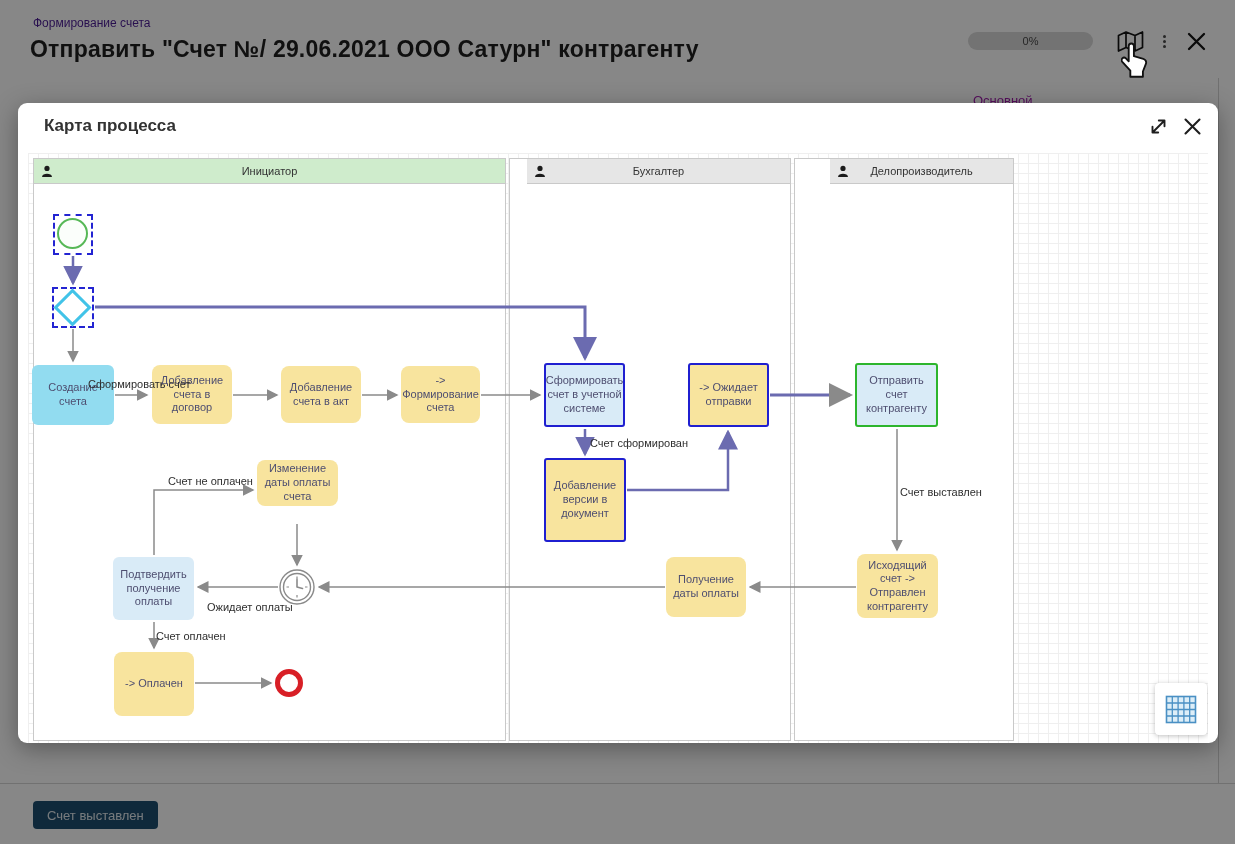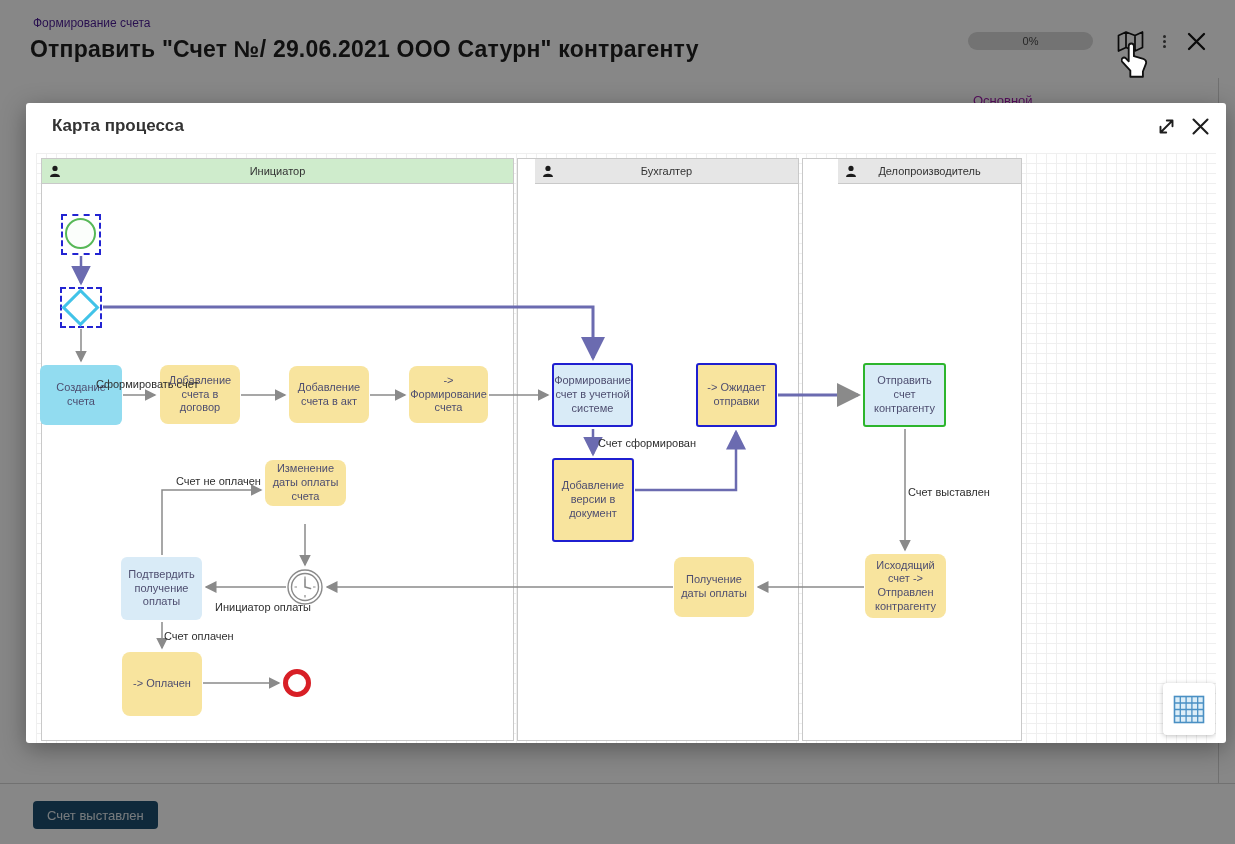--- a/index.html
+++ b/index.html
@@ -17,22 +17,22 @@
   .kebab-btn i{width:3px;height:3px;border-radius:50%;background:#4a4a4a;}
   .close-btn{left:1185px;top:30px;width:22px;height:22px;}
   .bg-tab{position:absolute;left:973px;top:93px;font-size:13px;color:#a21caf;}
   .right-divider{position:absolute;left:1218px;top:78px;width:1px;height:705px;background:#d4d4d4;}
   .bottom-divider{position:absolute;left:0;top:783px;width:1235px;height:1px;background:#d6d6d6;}
   .action-btn{position:absolute;left:33px;top:801px;height:28px;padding:0 14px;background:#1d4f70;border:none;
     border-radius:4px;color:#dfe7ec;font-size:13px;font-family:"Liberation Sans",sans-serif;display:flex;align-items:center;}
   
   .overlay{position:absolute;inset:0;background:rgba(0,0,0,0.47);z-index:10;}
   
-  .modal{position:absolute;left:18px;top:103px;width:1200px;height:640px;background:#fff;border-radius:3px;
-    box-shadow:0 6px 24px rgba(0,0,0,.35);z-index:20;margin-left:8px;}
+  .modal{position:absolute;left:18px;top:103px;width:1200px;height:640px;background:#fff;border-radius:9px;
+    box-shadow:0 6px 24px rgba(0,0,0,.35);z-index:20;}
   .modal-header{position:absolute;left:0;top:0;right:0;height:46px;display:flex;align-items:center;}
   .modal-title{margin-left:26px;font-size:17px;font-weight:700;color:#333;}
   .modal-icons{margin-left:auto;margin-right:14px;display:flex;align-items:center;gap:10px;}
   .icon-btn{width:24px;height:24px;display:flex;align-items:center;justify-content:center;cursor:pointer;}
   
   .canvas{position:absolute;left:10px;top:50px;width:1180px;height:590px;background-color:#fff;
     background-image:linear-gradient(#efefef 1px,transparent 1px),linear-gradient(90deg,#efefef 1px,transparent 1px);
     background-size:10px 10px;overflow:hidden;}
   .lane{position:absolute;top:5px;height:583px;background:#fff;border:1px solid #c9c9c9;box-sizing:border-box;}
   .lane-1{left:5px;width:473px;}
@@ -208,21 +208,21 @@
       <div class="node n-yellow" style="left:124px;top:212px;width:80px;height:59px;">
         <span>Добавление счета в договор</span>
       </div>
       <div class="node n-yellow" style="left:253px;top:213px;width:80px;height:57px;">
         <span>Добавление счета в акт</span>
       </div>
       <div class="node n-yellow" style="left:373px;top:213px;width:79px;height:57px;">
         <span>-&gt; Формирование счета</span>
       </div>
       <div class="node n-lblue b-blue" style="left:516px;top:210px;width:81px;height:64px;">
-        <span>Формирование счет в учетной системе</span>
+        <span>Сформировать счет в учетной системе</span>
       </div>
       <div class="node n-yellow b-blue" style="left:660px;top:210px;width:81px;height:64px;border-radius:3px;">
         <span>-&gt; Ожидает отправки</span>
       </div>
       <div class="node n-lblue b-green" style="left:827px;top:210px;width:83px;height:64px;">
         <span>Отправить счет контрагенту</span>
       </div>
       <div class="node n-yellow b-blue" style="left:516px;top:305px;width:82px;height:84px;border-radius:3px;">
         <span>Добавление версии в документ</span>
       </div>
@@ -239,21 +239,21 @@
         <span>Получение даты оплаты</span>
       </div>
       <div class="node n-yellow" style="left:829px;top:401px;width:81px;height:64px;">
         <span>Исходящий счет -&gt; Отправлен контрагенту</span>
       </div>
 
       <div class="edge-label" style="left:60px;top:225px;">Сформировать счет</div>
       <div class="edge-label" style="left:562px;top:284px;">Счет сформирован</div>
       <div class="edge-label" style="left:872px;top:333px;">Счет выставлен</div>
       <div class="edge-label" style="left:140px;top:322px;">Счет не оплачен</div>
-      <div class="edge-label" style="left:179px;top:448px;">Инициатор оплаты</div>
+      <div class="edge-label" style="left:179px;top:448px;">Ожидает оплаты</div>
       <div class="edge-label" style="left:128px;top:477px;">Счет оплачен</div>
 
       <div class="minimap-btn">
         <svg width="32" height="29" viewBox="0 0 32 29">
           <rect x="1.5" y="1.5" width="29" height="26" fill="#ddeef8" stroke="#4a90c4" stroke-width="1.6"></rect>
           <path d="M7.3 1.5 V27.5 M13.1 1.5 V27.5 M18.9 1.5 V27.5 M24.7 1.5 V27.5 M1.5 8 H30.5 M1.5 14.5 H30.5 M1.5 21 H30.5" stroke="#4a90c4" stroke-width="1.3"></path>
         </svg>
       </div>
 
     </div>

